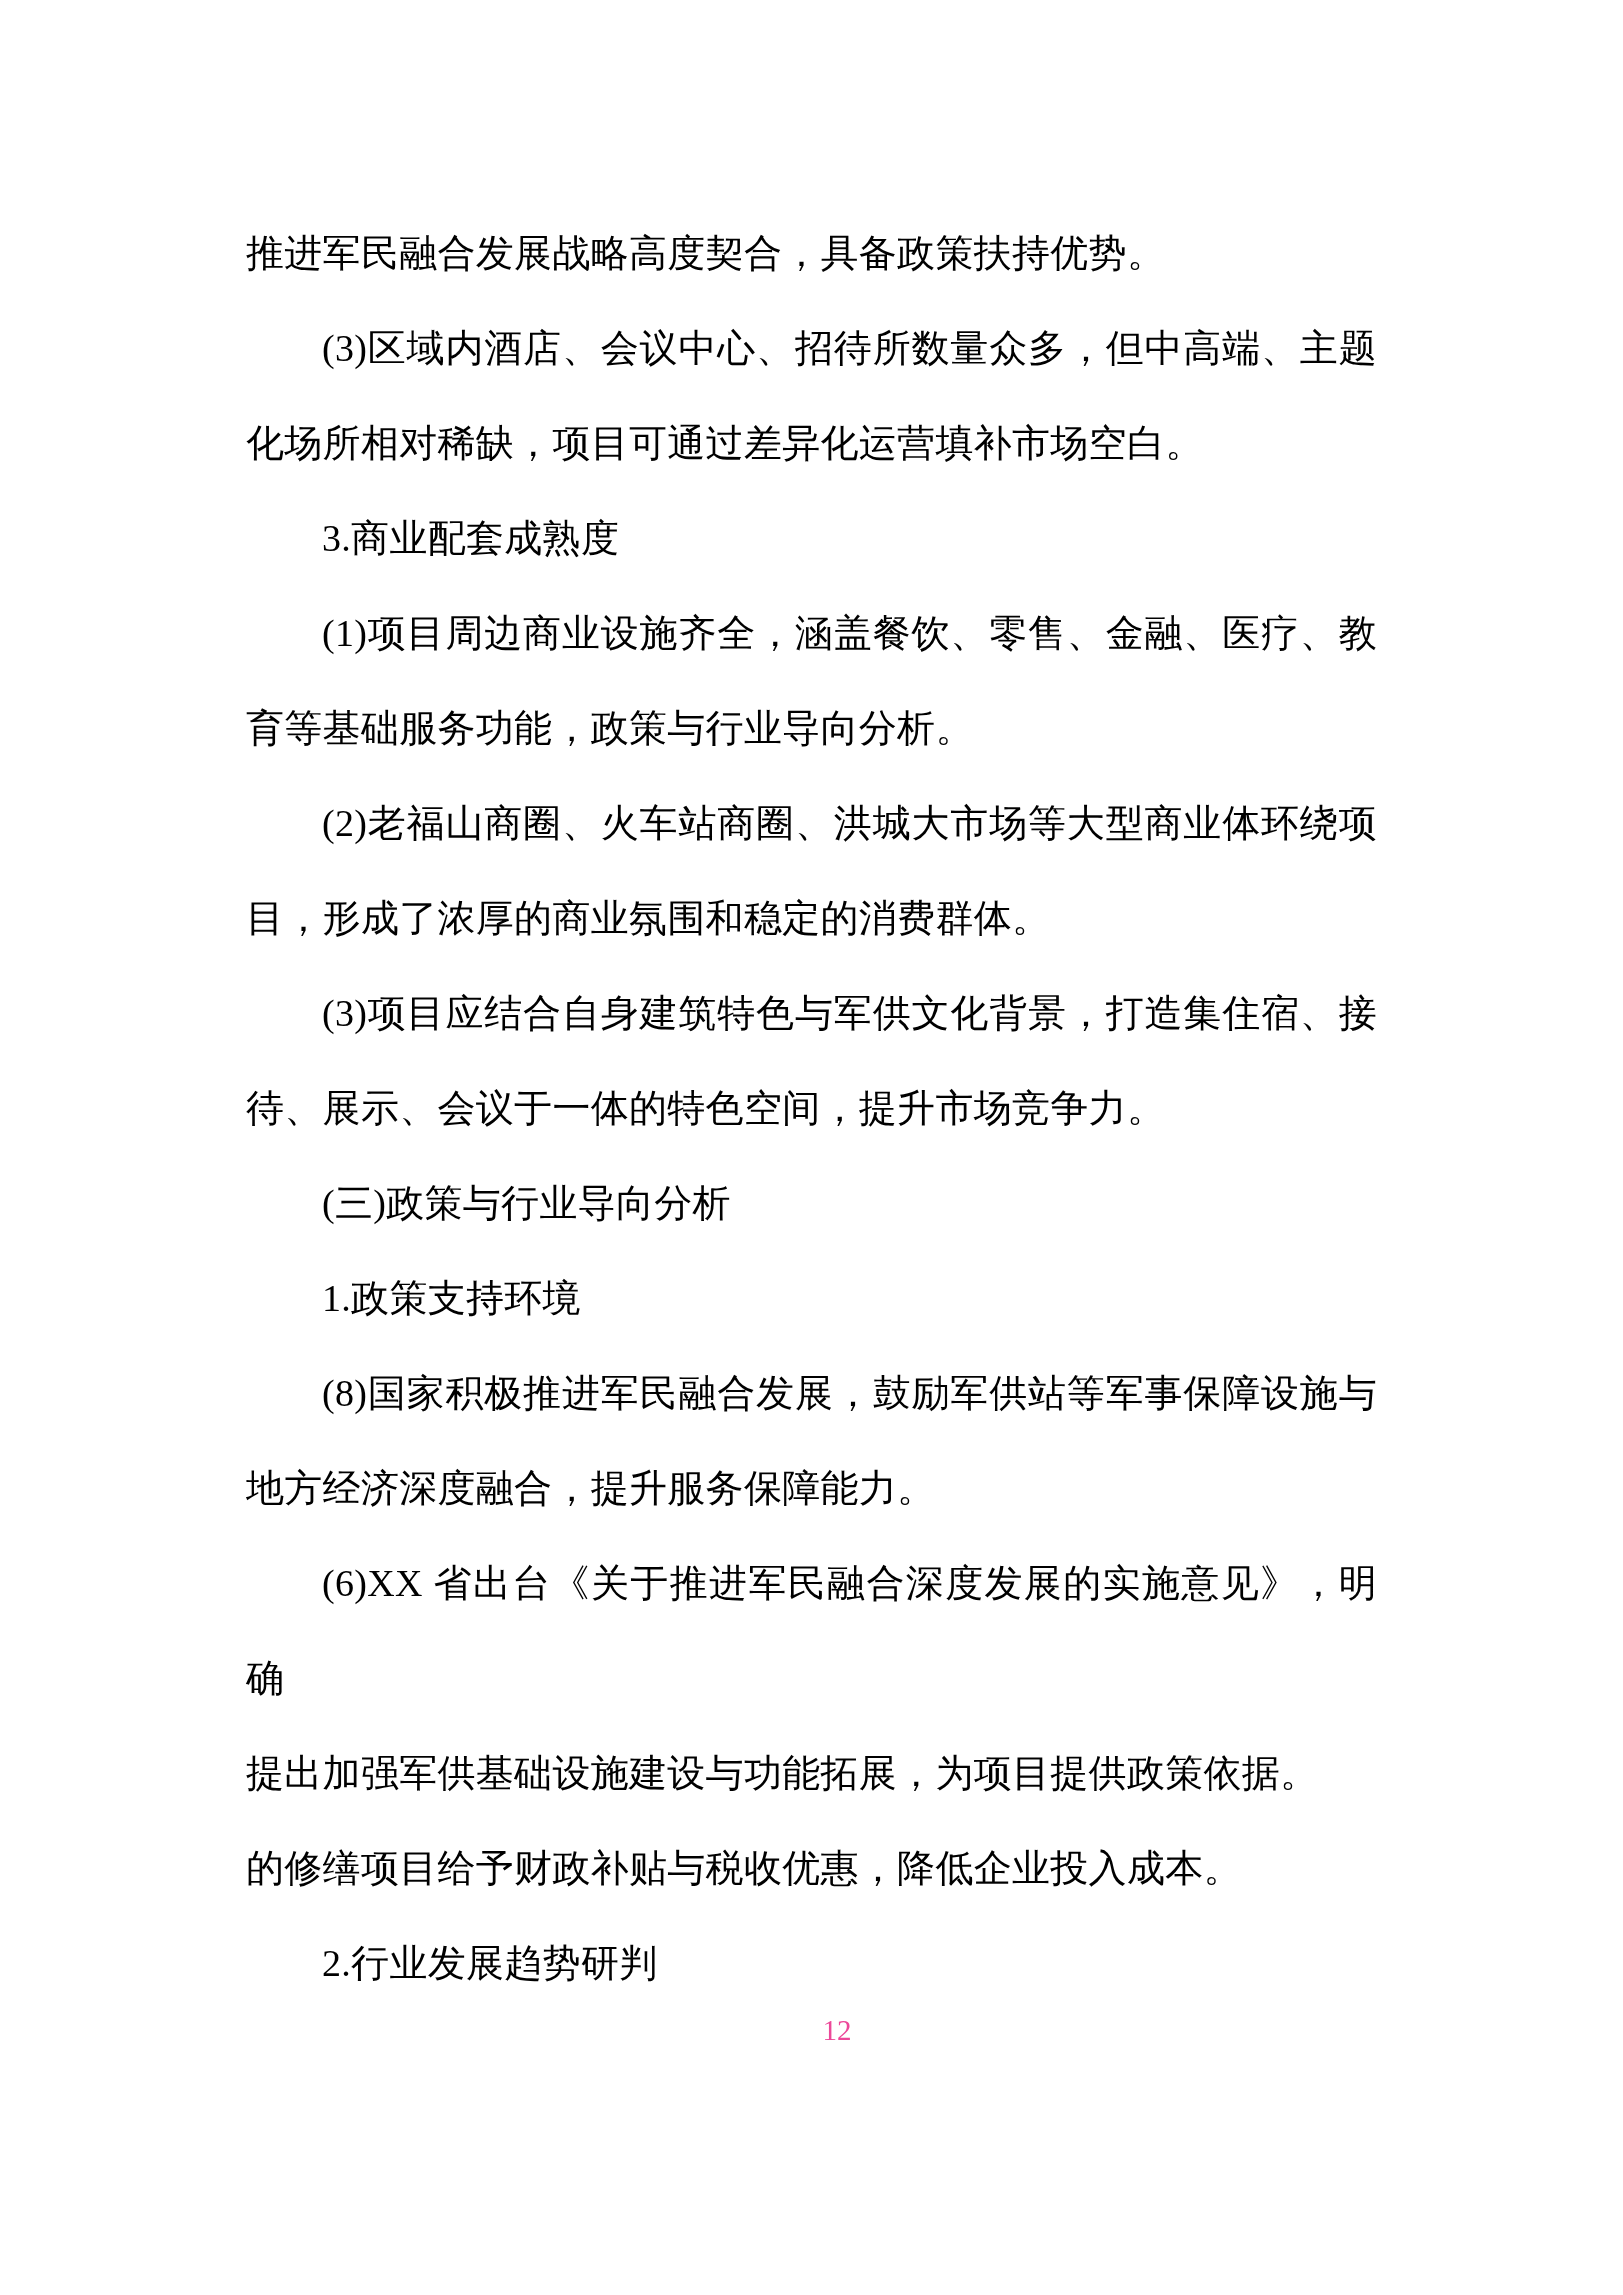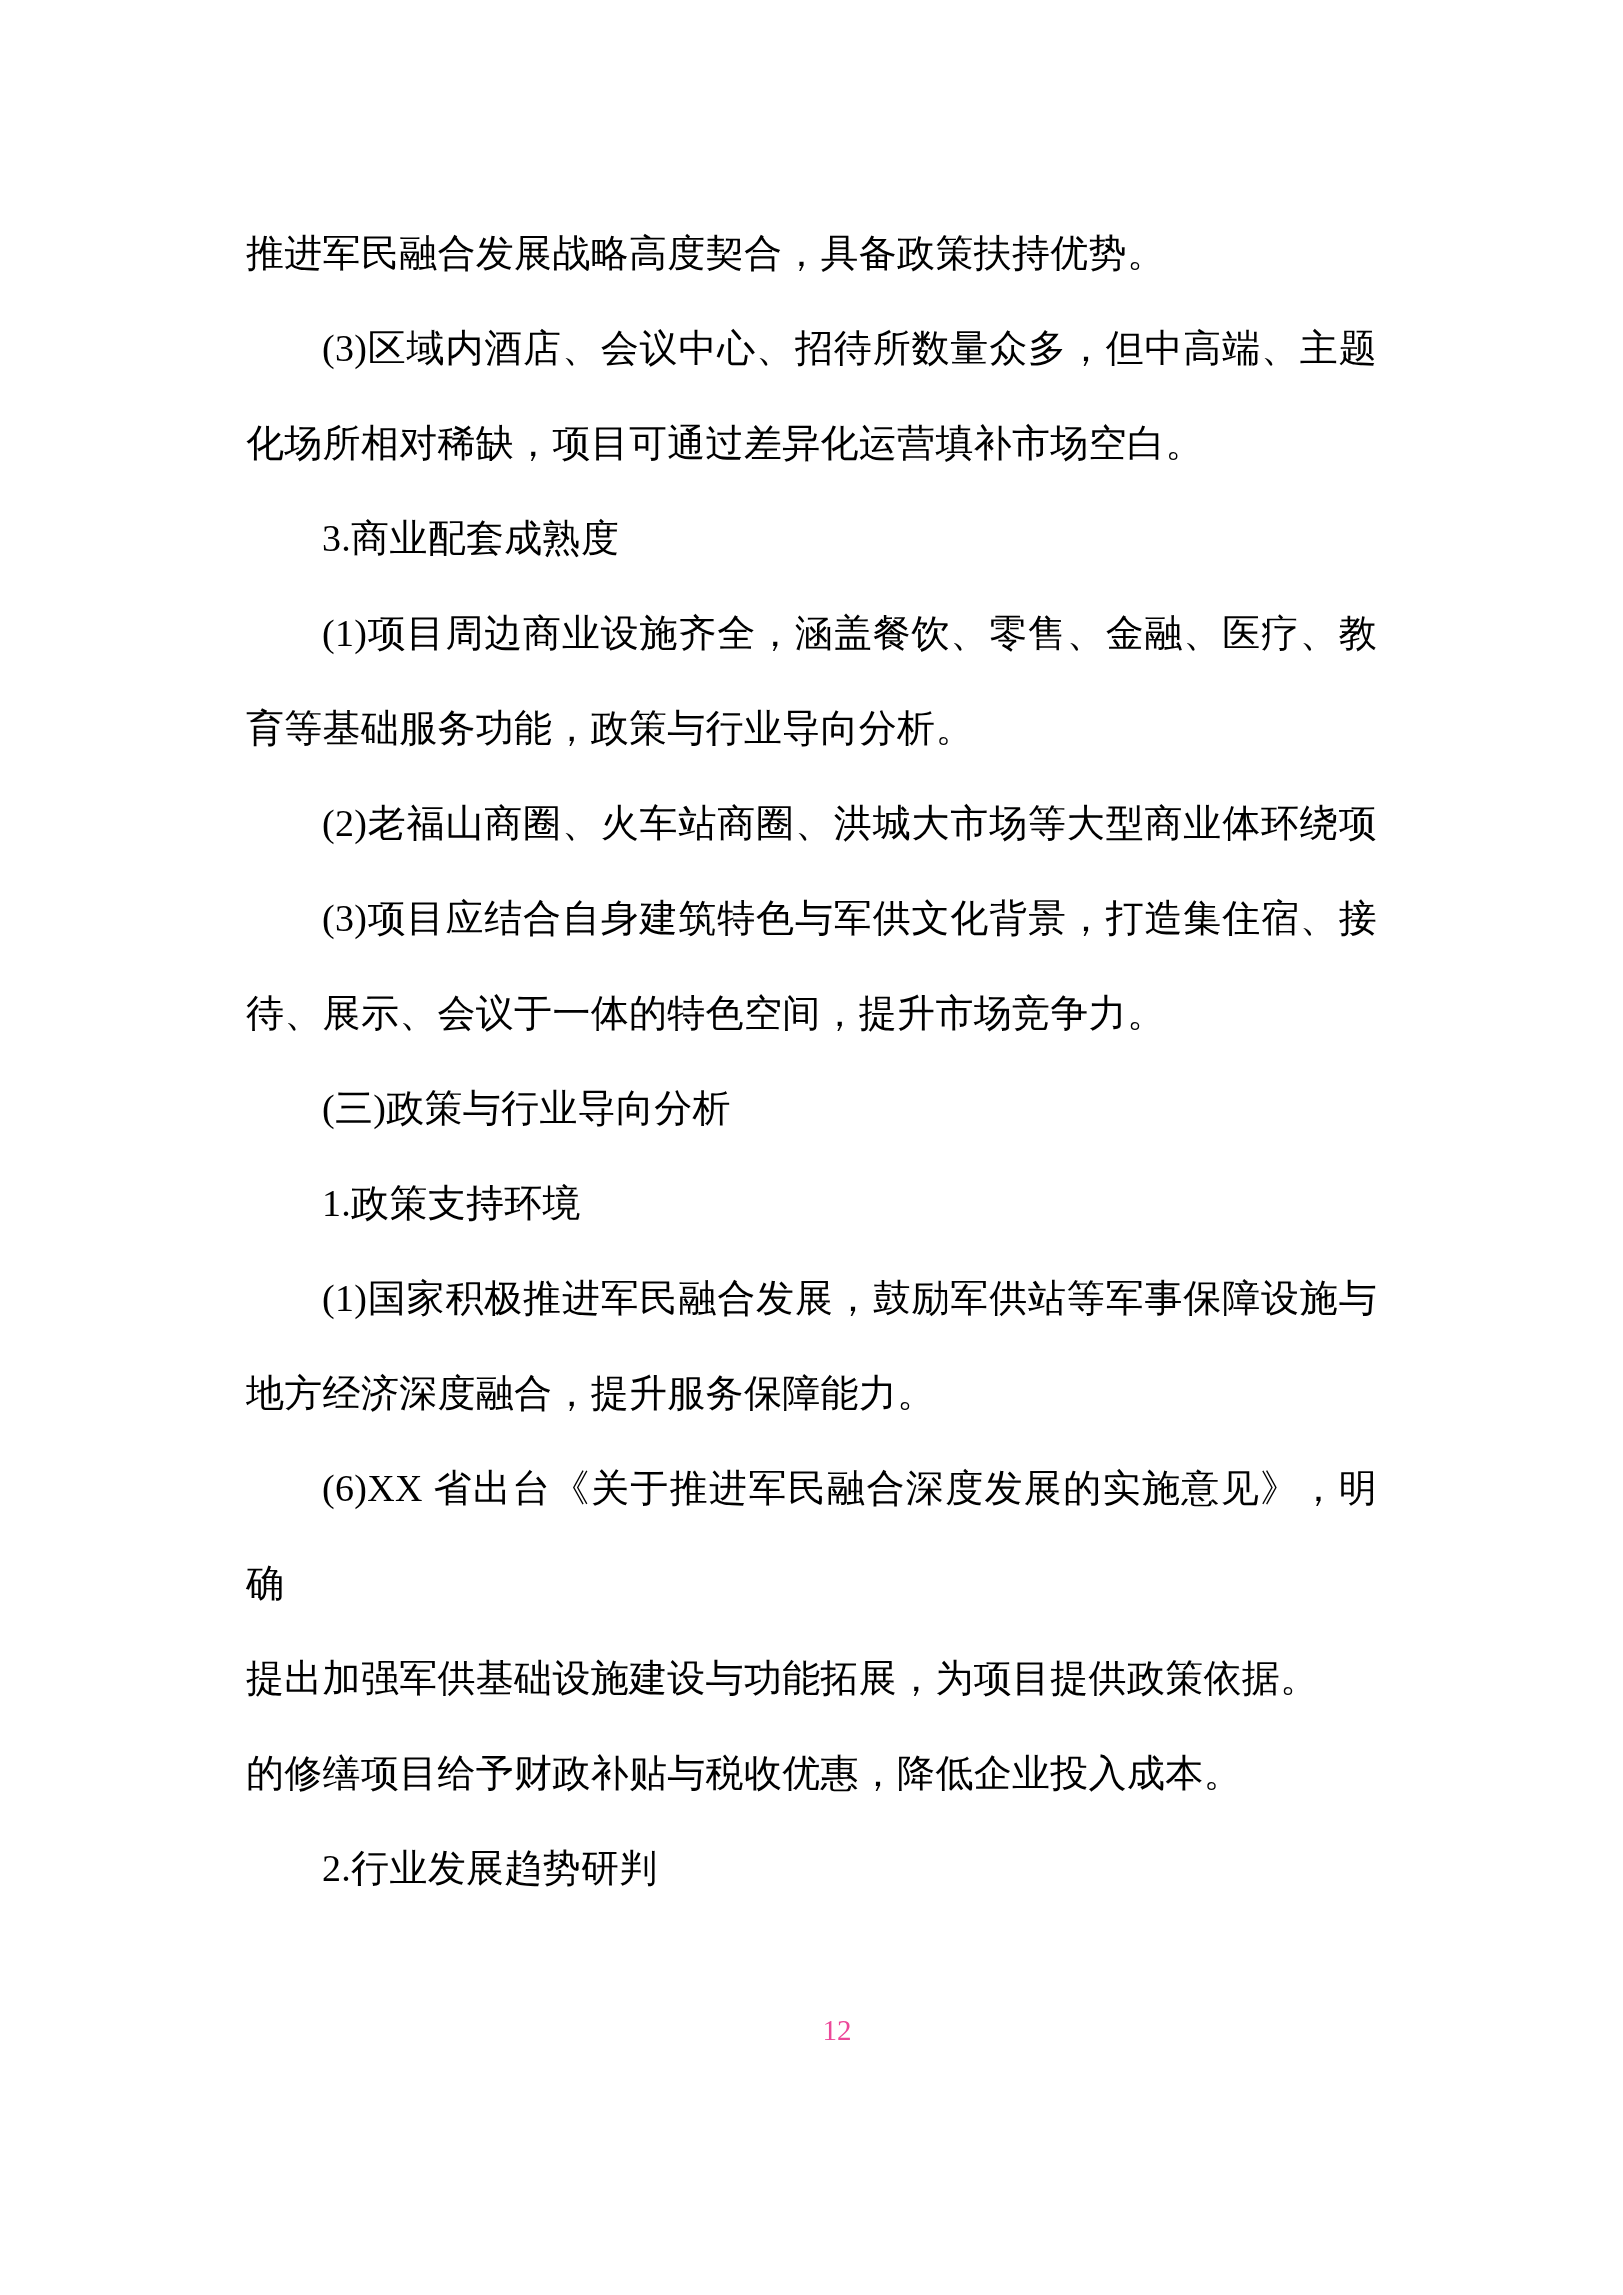--- a/index.html
+++ b/index.html
@@ -68,37 +68,38 @@
       <div class="line l ind">3.商业配套成熟度</div>
     </div>
 
     <div class="para">
       <div class="line j ind">(1)项目周边商业设施齐全，涵盖餐饮、零售、金融、医疗、教</div>
       <div class="line l">育等基础服务功能，政策与行业导向分析。</div>
     </div>
 
     <div class="para">
       <div class="line j ind">(2)老福山商圈、火车站商圈、洪城大市场等大型商业体环绕项</div>
+      <div class="line l">目，形成了浓厚的商业氛围和稳定的消费群体。</div>
     </div>
 
     <div class="para">
       <div class="line j ind">(3)项目应结合自身建筑特色与军供文化背景，打造集住宿、接</div>
       <div class="line l">待、展示、会议于一体的特色空间，提升市场竞争力。</div>
     </div>
 
     <div class="para">
       <div class="line l ind">(三)政策与行业导向分析</div>
     </div>
 
     <div class="para">
       <div class="line l ind">1.政策支持环境</div>
     </div>
 
     <div class="para">
-      <div class="line j ind">(1)国家积极推进军民融合发展，鼓励军供站等军事保障设施与</div>
+      <div class="line j ind">(8)国家积极推进军民融合发展，鼓励军供站等军事保障设施与</div>
       <div class="line l">地方经济深度融合，提升服务保障能力。</div>
     </div>
 
     <div class="para">
       <div class="line j ind">(6)XX 省出台《关于推进军民融合深度发展的实施意见》，明确</div>
       <div class="line l">提出加强军供基础设施建设与功能拓展，为项目提供政策依据。</div>
     </div>
 
     <div class="para">
       <div class="line l">的修缮项目给予财政补贴与税收优惠，降低企业投入成本。</div>

